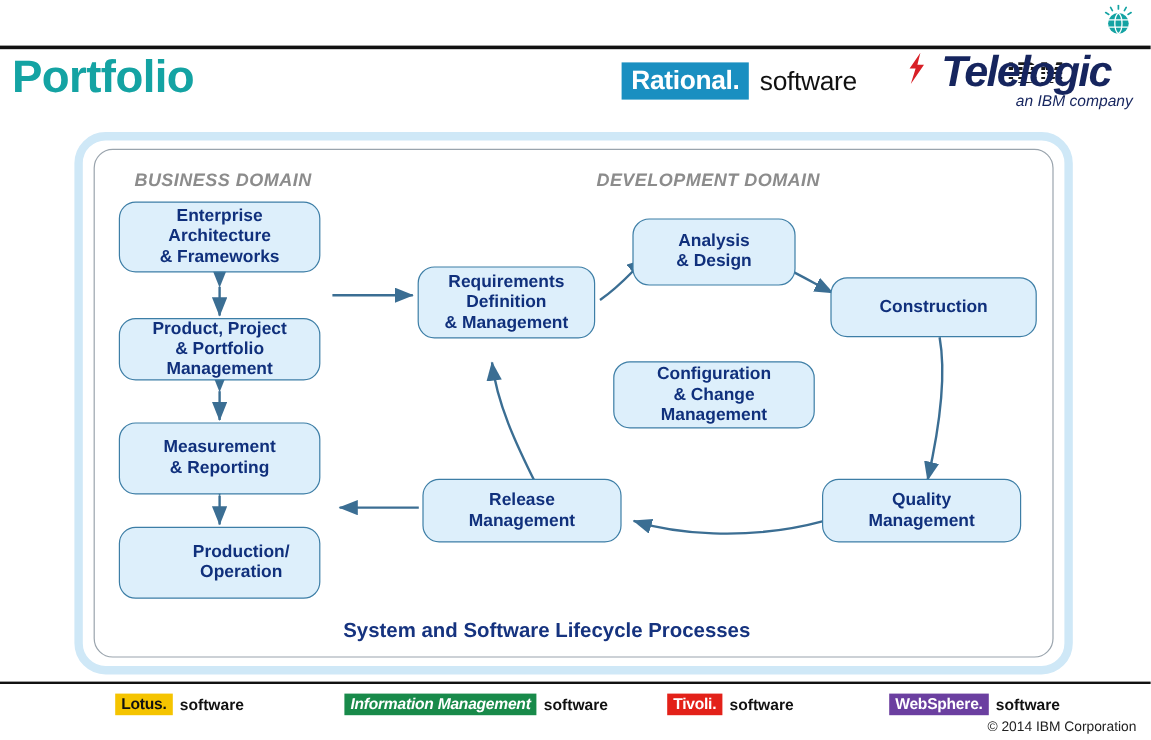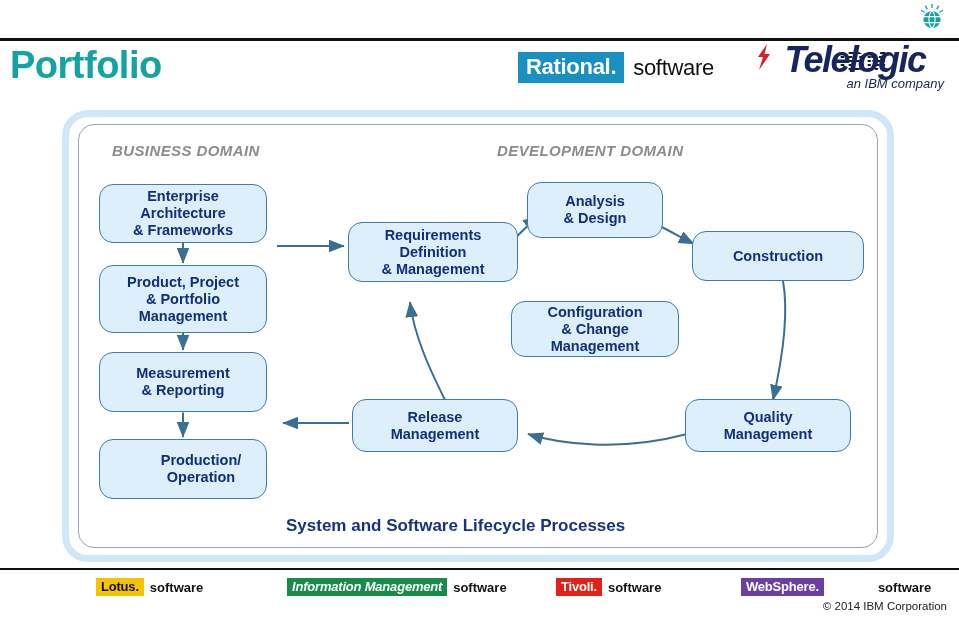--- a/index.html
+++ b/index.html
@@ -58,21 +58,21 @@
   #arrows { position:absolute; left:0; top:0; width:959px; height:617px; z-index:2; pointer-events:none; }
 
   
   .footer-rule { position:absolute; left:0; top:568px; width:959px; height:2px; background:#111; }
   .brandbar { position:absolute; top:578px; height:18px; display:flex; align-items:center; }
   .brand-tag { font-weight:bold; font-size:13px; color:#fff; padding:1px 5px 2px 5px; letter-spacing:-0.2px;}
   .brand-sw { font-weight:bold; font-size:13px; color:#111; margin-left:6px; }
   #brand-lotus { left:96px; }
   #brand-im { left:287px; }
   #brand-tivoli { left:556px;justify-content:flex-end; }
-  #brand-websphere { left:741px;gap:48px; }
+  #brand-websphere { left:741px; }
   .copyright { position:absolute; right:12px; top:600px; font-size:11.5px; color:#222; }
 </style>
 </head>
 <body>
 
 <div id="page">
 
   <div class="ibm-logo">
     <div class="ibm-mark">
       <div class="ibm-letters">IBM</div>
@@ -138,26 +138,26 @@
       <path d="M652 222 C 672 232 682 238 694 244" marker-end="url(#ah)"></path>
 
       <path d="M783 281 C 790 320 778 378 773 400" marker-end="url(#ah)"></path>
 
       <path d="M687 434 C 620 452 560 444 528 434" marker-end="url(#ah)"></path>
 
       <path d="M447 404 C 430 370 414 336 410 302" marker-end="url(#ah)"></path>
     </g>
   </svg>
 
-  <div class="pbox" id="b-ea" style="left:99px;  top:184px; width:168px; height:59px;">Enterprise<br>Architecture<br>&amp; Frameworks</div>
-  <div class="pbox" id="b-ppp" style="left:99px;  top:265px; width:168px; height:68px;">Product, Project<br>&amp; Portfolio<br>Management</div>
+  <div class="pbox" id="b-ea" style="left:99px;  top:168px; width:168px; height:59px;">Enterprise<br>Architecture<br>&amp; Frameworks</div>
+  <div class="pbox" id="b-ppp" style="left:99px;  top:265px; width:168px; height:52px;">Product, Project<br>&amp; Portfolio<br>Management</div>
   <div class="pbox" id="b-meas" style="left:99px;  top:352px; width:168px; height:60px;">Measurement<br>&amp; Reporting</div>
   <div class="pbox" id="b-prod" style="left:99px;  top:439px; width:168px; height:60px;padding-left:42px;">Production/<br>Operation</div>
 
-  <div class="pbox" id="d-req" style="left:348px; top:222px; width:170px; height:60px;">Requirements<br>Definition<br>&amp; Management</div>
+  <div class="pbox" id="d-req" style="left:348px; top:222px; width:148px; height:60px;">Requirements<br>Definition<br>&amp; Management</div>
   <div class="pbox" id="d-anl" style="left:527px; top:182px; width:136px; height:56px;">Analysis<br>&amp; Design</div>
   <div class="pbox" id="d-con" style="left:692px; top:231px; width:172px; height:50px;">Construction</div>
   <div class="pbox" id="d-cfg" style="left:511px; top:301px; width:168px; height:56px;">Configuration<br>&amp; Change<br>Management</div>
   <div class="pbox" id="d-qm" style="left:685px; top:399px; width:166px; height:53px;">Quality<br>Management</div>
   <div class="pbox" id="d-rel" style="left:352px; top:399px; width:166px; height:53px;">Release<br>Management</div>
 
   <div class="caption">System and Software Lifecycle Processes</div>
 
   <div class="footer-rule"></div>
 

